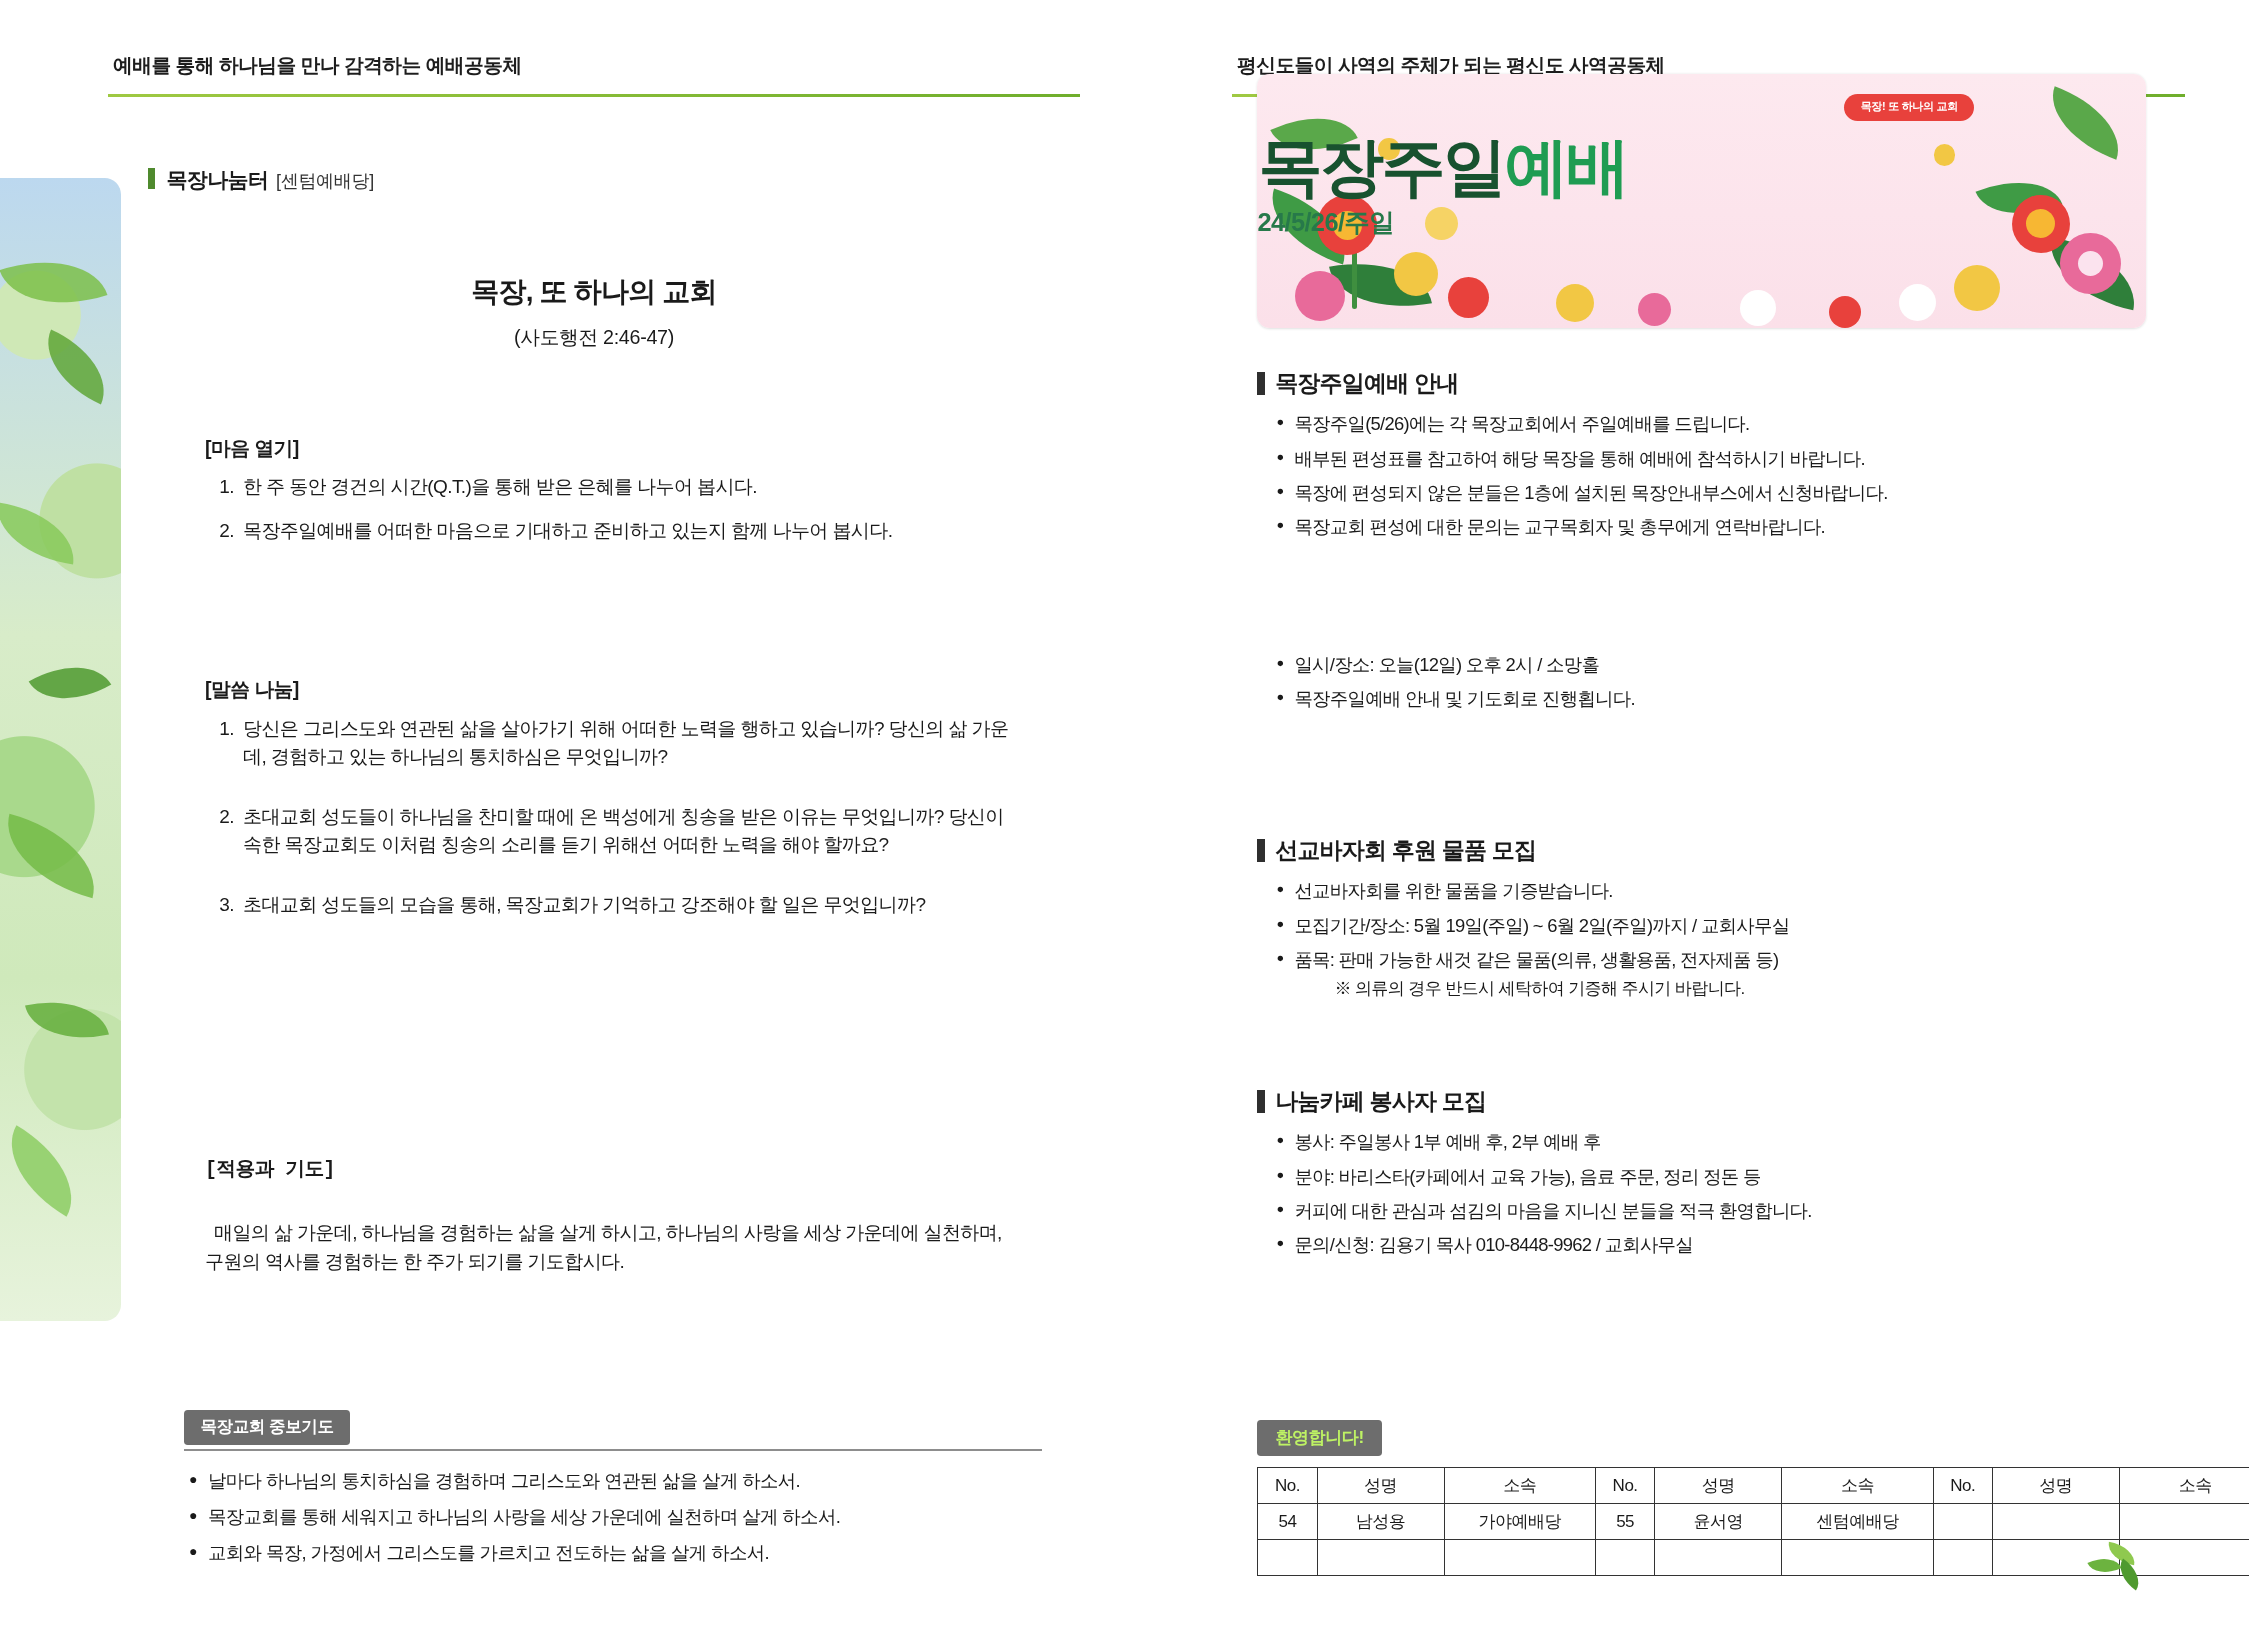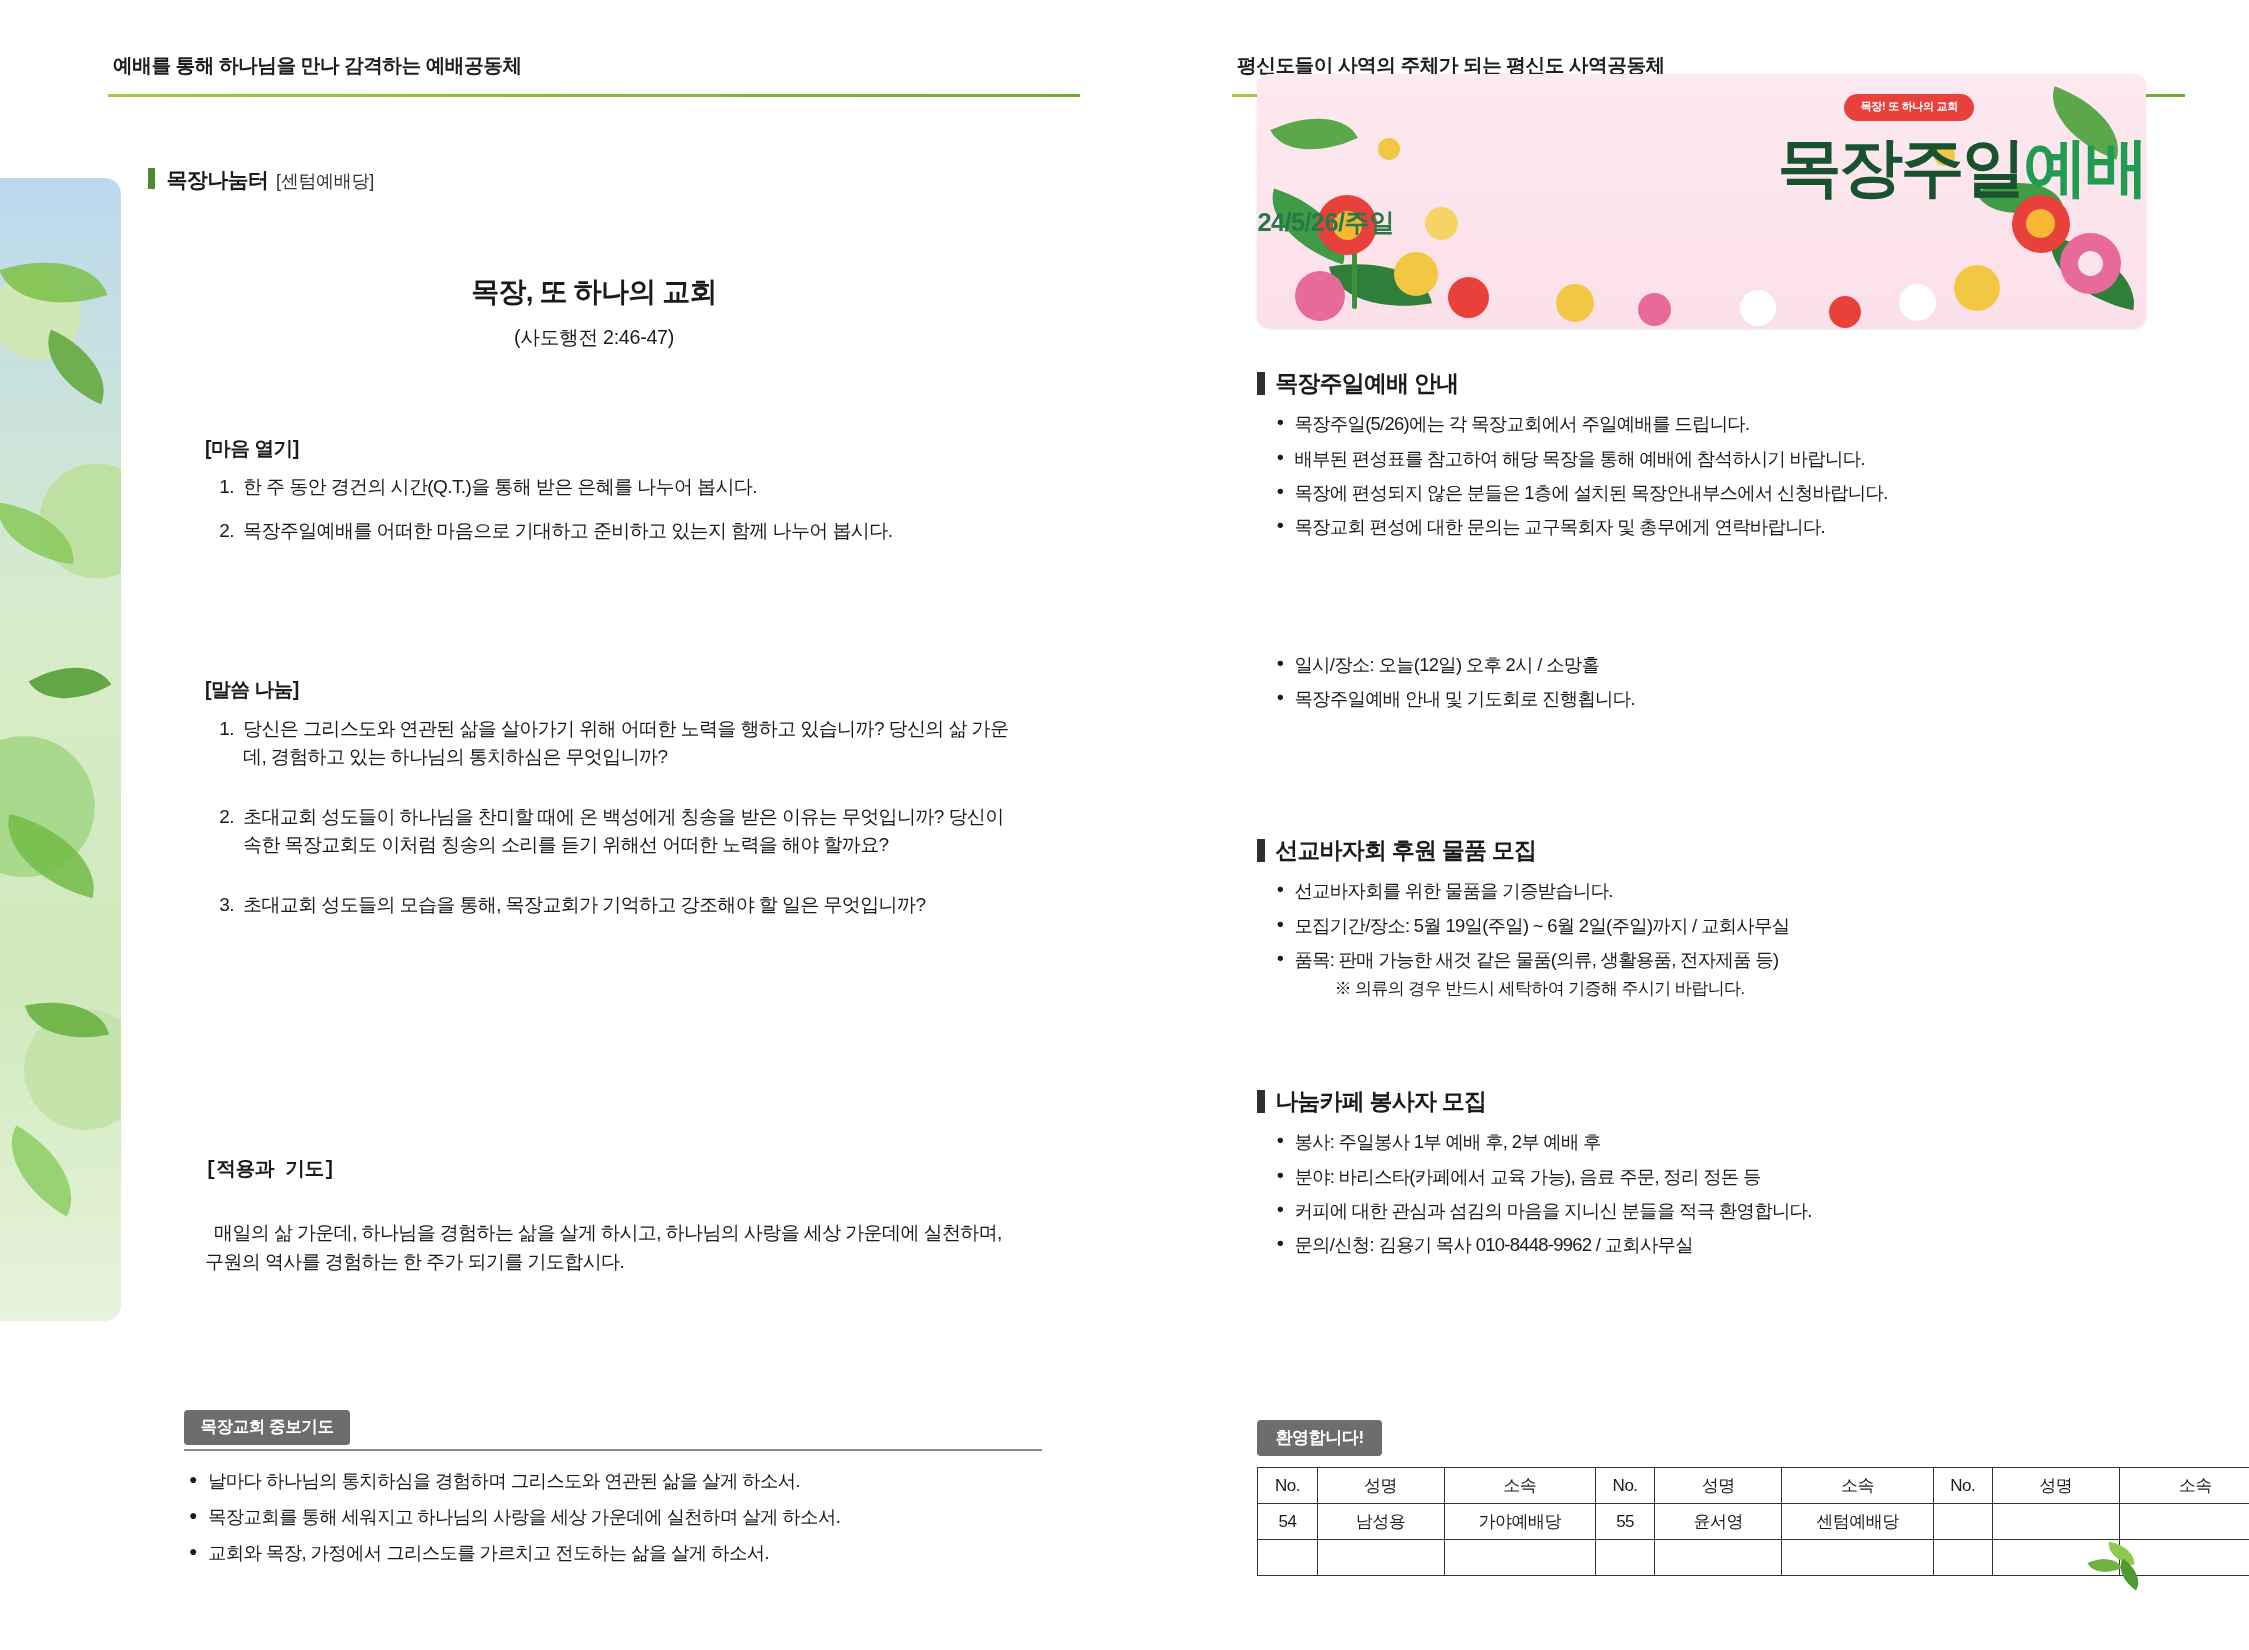--- a/index.html
+++ b/index.html
@@ -211,21 +211,21 @@
     font-weight: 700;
     letter-spacing: -0.3px;
     padding: 5.1px 16.5px 6.4px;
     border-radius: 19px;
     white-space: nowrap;
   }
   .poster-title {
     position: absolute;
     left: 1px; right: 0;
     top: 50px;
-    text-align: right;
+    text-align: left;
     font-size: 64px;
     font-weight: 700;
     letter-spacing: -2.5px;
     color: #1f9c52;
   }
   .poster-title .pt-dark { color: #18522f; }
   .poster-date {
     position: absolute;
     left: 0; right: 0;
     top: 132px;
@@ -280,21 +280,21 @@
     letter-spacing: -0.6px;
     padding-left: 58px;
     margin-top: 2.5px;
   }
 
   
   .welcome-pill {
     position: absolute;
     left: 25.4px;
     background: #6d6d6d;
-    color: #ffffff;
+    color: #bef264;
     font-size: 17px;
     font-weight: 700;
     letter-spacing: -0.4px;
     padding: 5.7px 18px 7px;
     border-radius: 3.8px;
   }
   table.welcome {
     position: absolute;
     left: 25.4px;
     border-collapse: collapse;

